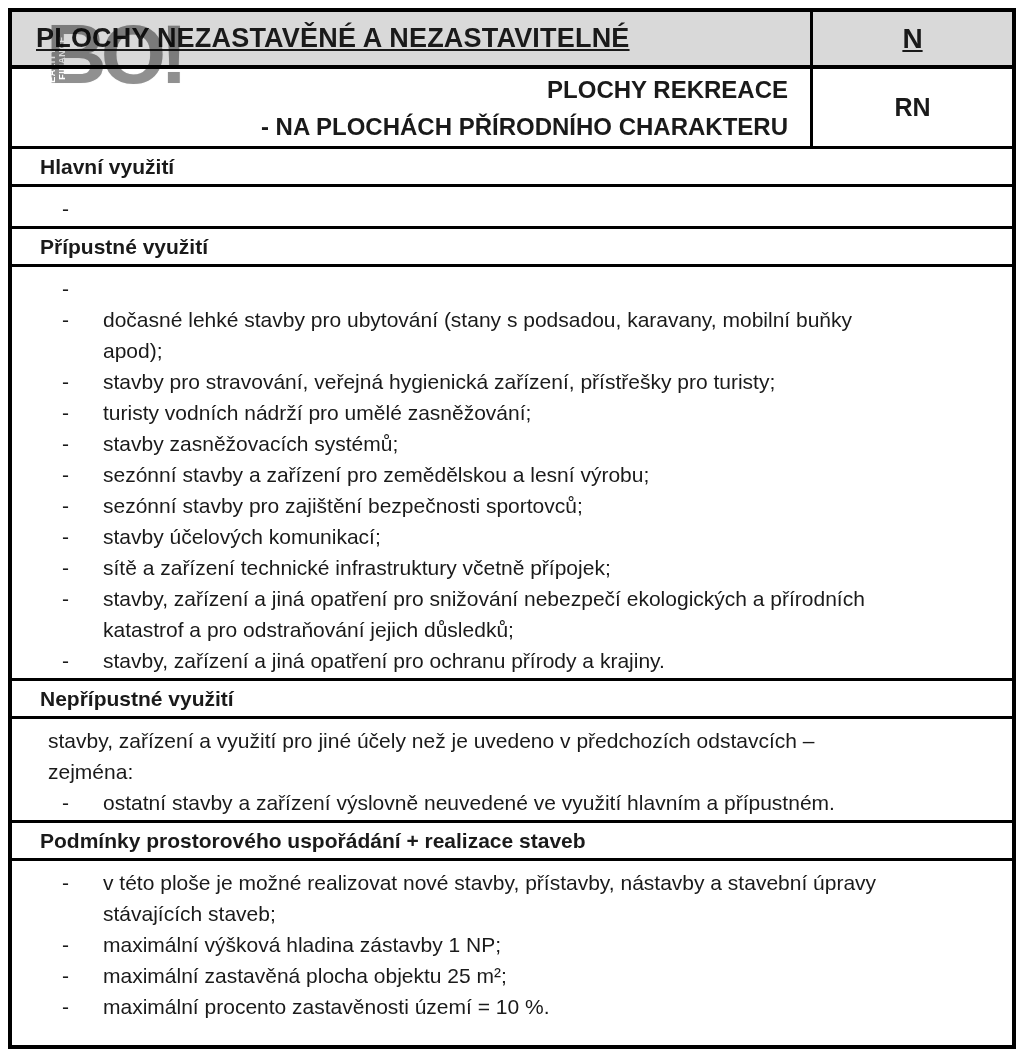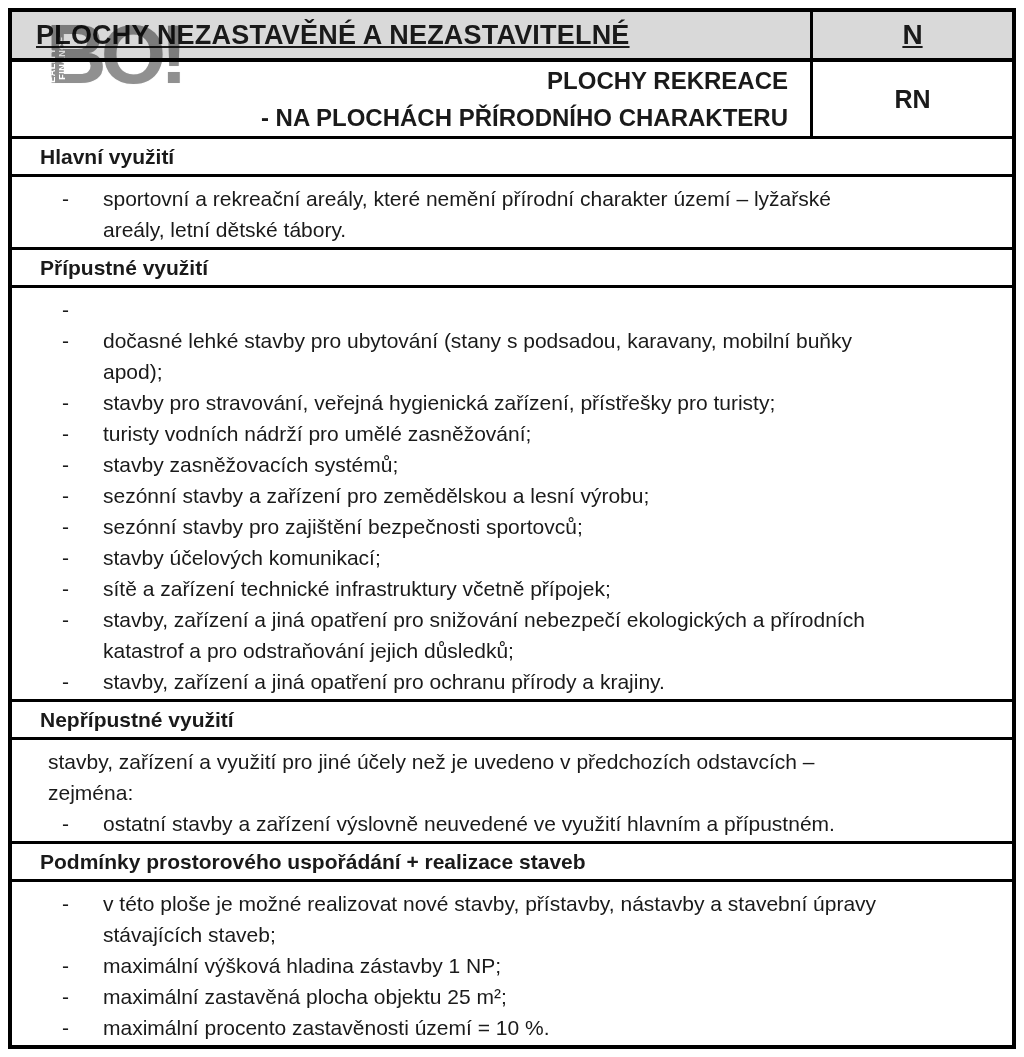--- a/index.html
+++ b/index.html
@@ -156,22 +156,20 @@
   <div class="hrow row-subcategory">
     <div class="cell-sub">PLOCHY REKREACE
 - NA PLOCHÁCH PŘÍRODNÍHO CHARAKTERU</div>
     <div class="cell-code code-rn">RN</div>
   </div>
 
   <div class="sec-title">Hlavní využití</div>
   <div class="sec-body">
     <div class="li">
       <span class="dash">-</span>
-      <span class="li-text">sportovní a rekreační areály, které nemění přírodní charakter území – lyžařské
-areály, letní dětské tábory.</span>
     </div>
   </div>
 
   <div class="sec-title">Přípustné využití</div>
   <div class="sec-body">
     <div class="li">
       <span class="dash">-</span>
     </div>
     <div class="li">
       <span class="dash">-</span>

